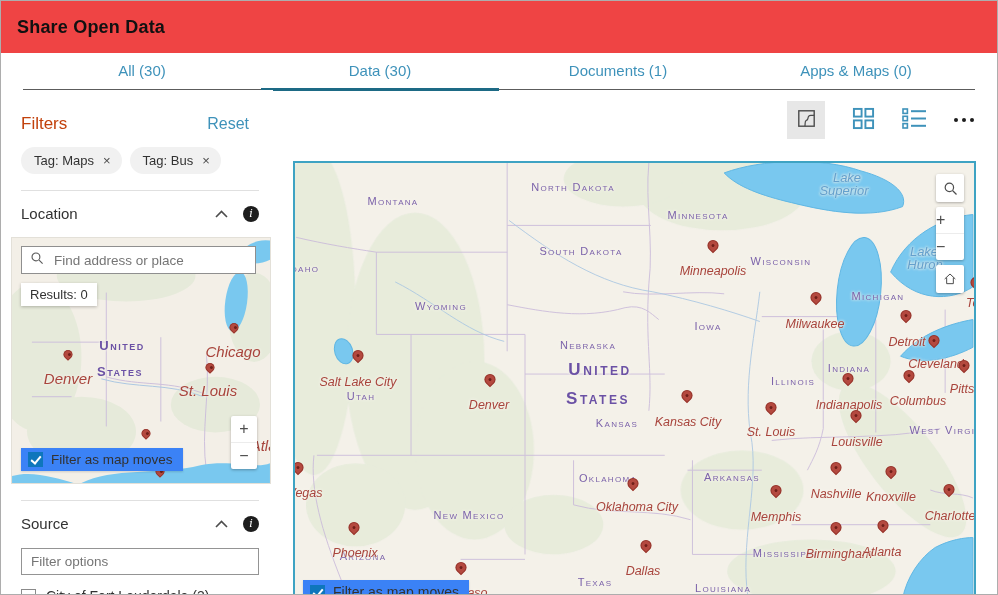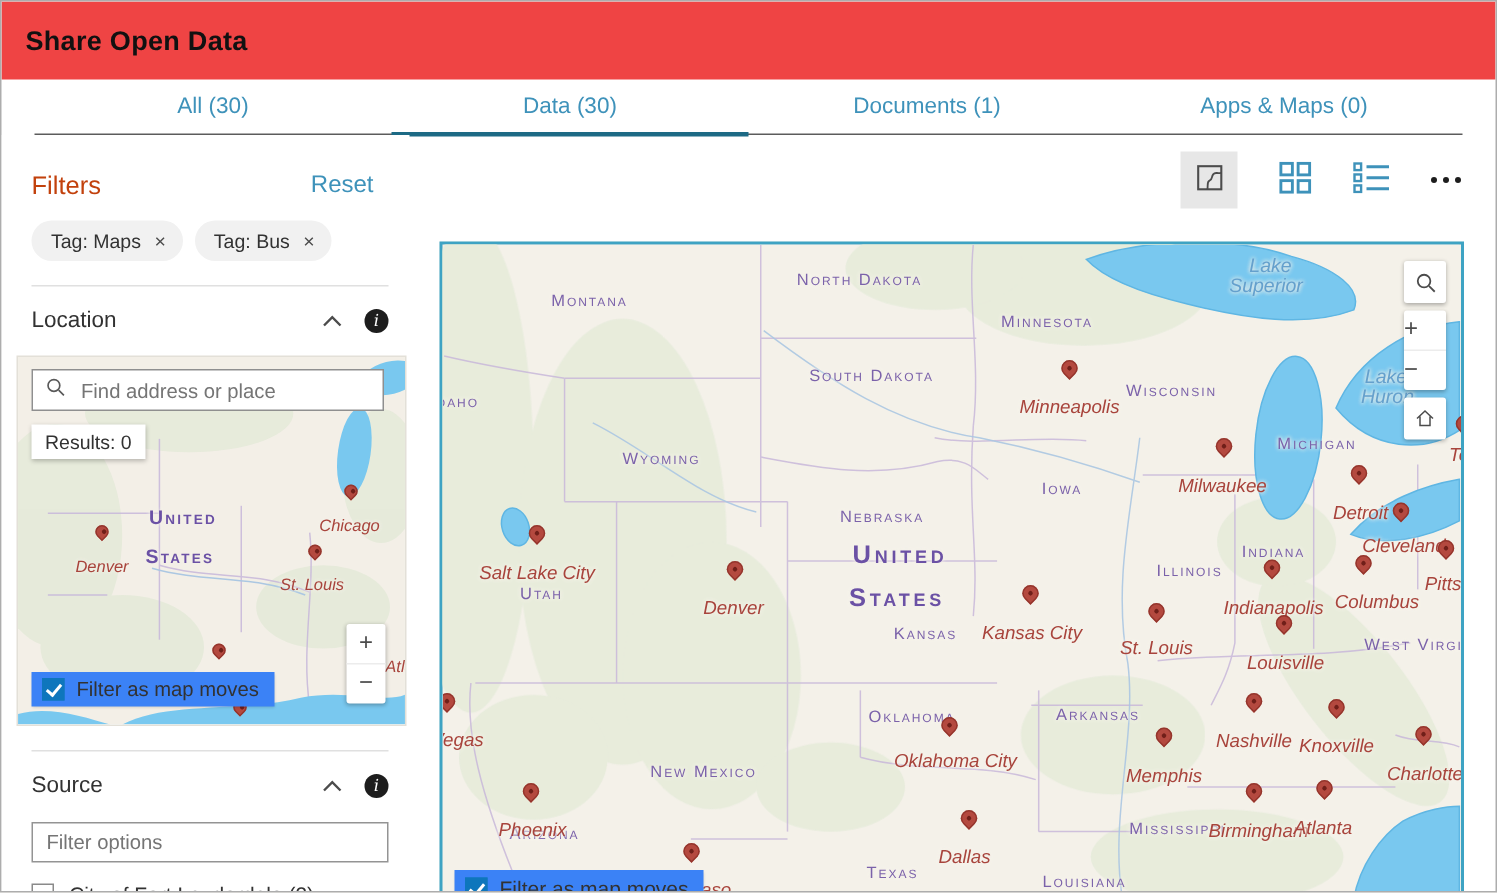--- a/index.html
+++ b/index.html
@@ -56,21 +56,21 @@
 
   
   .state-label,.city-label,.country-label,.lake-label{position:absolute;transform:translate(-50%,-50%);white-space:nowrap;text-shadow:0 0 3px #f4f1e9,0 0 3px #f4f1e9;pointer-events:none;}
   .state-label{font-variant:small-caps;font-size:11px;letter-spacing:1.3px;color:#7b62aa;}
   .country-label{font-variant:small-caps;font-size:17px;font-weight:700;letter-spacing:2.5px;color:#6b51a5;}
   .lake-label{font-style:italic;font-size:13px;color:#64a0cd;}
   .city-label{font-style:italic;font-size:12.5px;color:#a8443c;}
   .pin{position:absolute;width:11px;height:11px;background:#b4493f;border-radius:50% 50% 50% 0;transform:translate(-50%,-100%) rotate(-45deg);box-shadow:inset 0 0 0 1px rgba(110,28,22,.45);cursor:pointer;}
   .pin::after{content:'';position:absolute;width:3px;height:3px;border-radius:50%;background:#701f19;left:4px;top:4px;}
   .minimap .country-label{font-size:13px;letter-spacing:1.5px;}
-  .minimap .city-label{font-size:11px;}
+  .minimap .city-label{font-size:15px;}
   .minimap .pin{width:9px;height:9px;}
 
   
   .view-toolbar{position:absolute;top:100px;right:23px;display:flex;align-items:center;gap:27px;}
   .viewbtn{background:none;border:none;padding:0;cursor:pointer;display:flex;align-items:center;justify-content:center;}
   .viewbtn.selected{width:38px;height:38px;background:#e7e7e7;}
   .dots{display:flex;gap:4px;}
   .dots i{width:4px;height:4px;border-radius:50%;background:#1d1d1d;}
 
   

